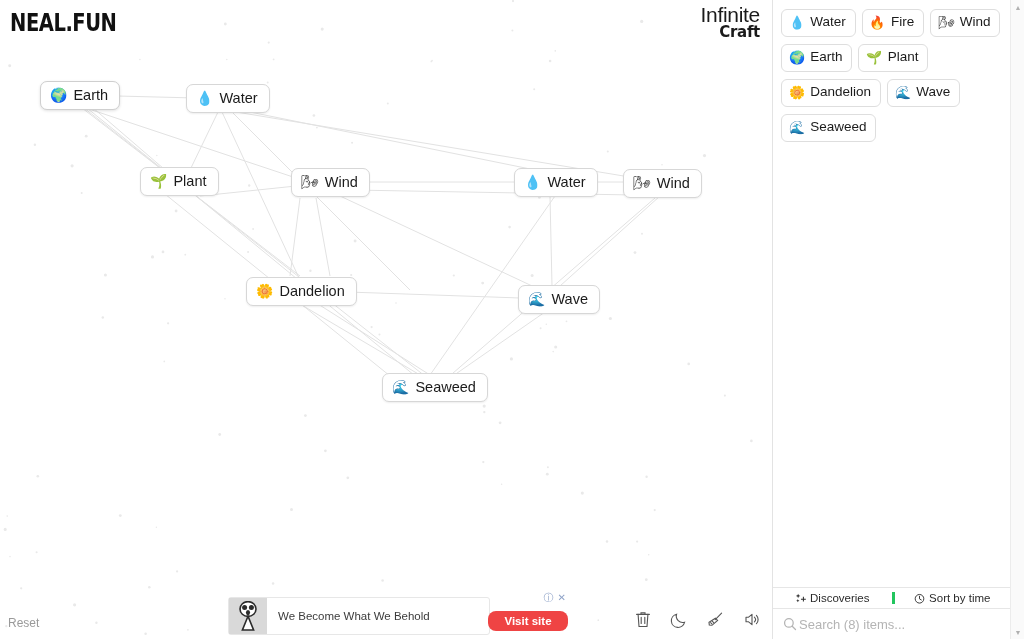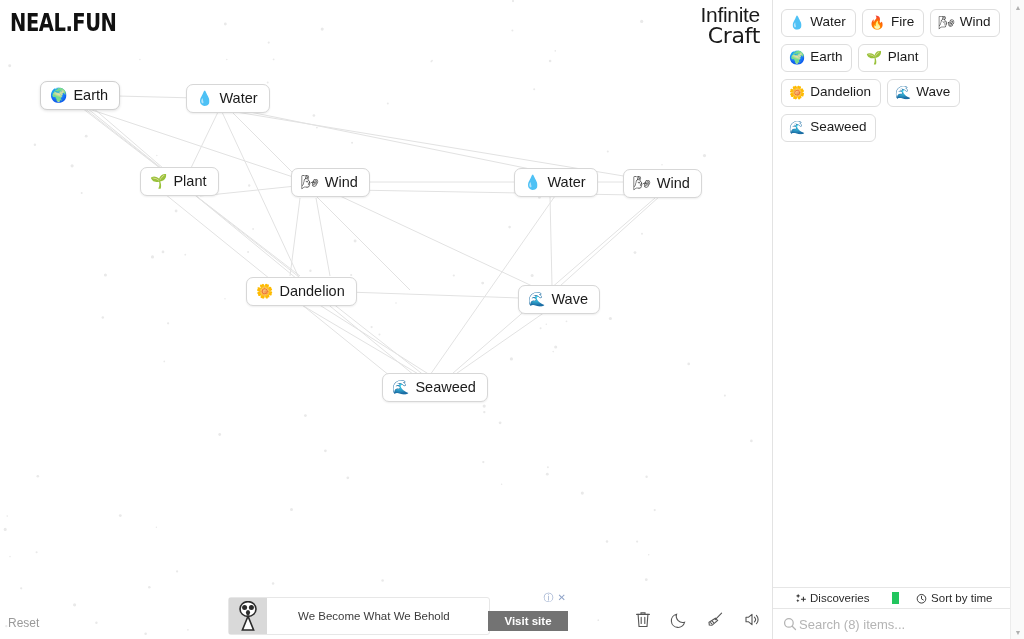--- a/index.html
+++ b/index.html
@@ -38,21 +38,21 @@
     line-height: 1.02;
     color: #1a1a1a;
   }
   .ic-logo .l1 {
     font-family: Liberation Sans, sans-serif;
     font-size: 21px; font-weight: 400; letter-spacing: -0.3px;
     display: block;
   }
   .ic-logo .l2 {
     font-family: "DejaVu Sans", sans-serif;
-    font-size: 22px; font-weight: 400; letter-spacing: -0.3px;
+    font-size: 15px; font-weight: 700; letter-spacing: -0.3px;
     display: block;
   }
 
   
   .node {
     position: absolute;
     display: inline-flex; align-items: center; gap: 6px;
     padding: 5px 11px 6px 9px;
     background: #fff;
     border: 1px solid #d7d7d7;
@@ -103,21 +103,21 @@
     height: 22px;
     align-items: center;
   }
   .tab {
     flex: 1 1 50%;
     display: flex; align-items: center; justify-content: center; gap: 4px;
     font-size: 11.5px; color: #2b2b2b;
     cursor: pointer;
     background: #fff;
   }
-  .tab + .tab { border-left: 7px solid #22c55e; }
+  .tab + .tab { border-left: 3px solid #22c55e; }
   .tab svg { display:block; }
   .searchbar {
     display: flex; align-items: center; gap: 0;
     height: 30px;
     padding: 0 10px;
     background: #fff;
   }
   .searchbar input {
     border: 0; outline: 0; flex: 1 1 auto;
     font-size: 13px; color: #3a3a3a;
@@ -175,29 +175,28 @@
   }
   #ad-thumb {
     width: 38px; height: 36px; flex: 0 0 38px;
     background: #d9d9d9;
     display: flex; align-items: center; justify-content: center;
     margin: 0 0 0 0;
   }
   #ad-title {
     font-size: 11.5px; color: #3c3c3c; padding-left: 11px;
     font-family: "Liberation Sans", sans-serif;
-    margin-left: 20px;
   }
   #ad-cta {
     position: absolute; right: 0px; bottom: 6px;
     width: 80px; height: 20px;
-    background: #737373;
+    background: #ef4444;
     color: #fff; font-size: 11.5px; font-weight: 700;
     display: flex; align-items: center; justify-content: center;
-    border-radius: 0; cursor: pointer;
+    border-radius: 8px; cursor: pointer;
   }
   #ad-marks {
     position: absolute; right: 2px; top: 0px;
     display: flex; align-items: center; gap: 4px;
     color: #8fa3c8; font-size: 10px;
     line-height: 1;
   }
   #ad-marks span { cursor: pointer; }
 </style>
 </head>

